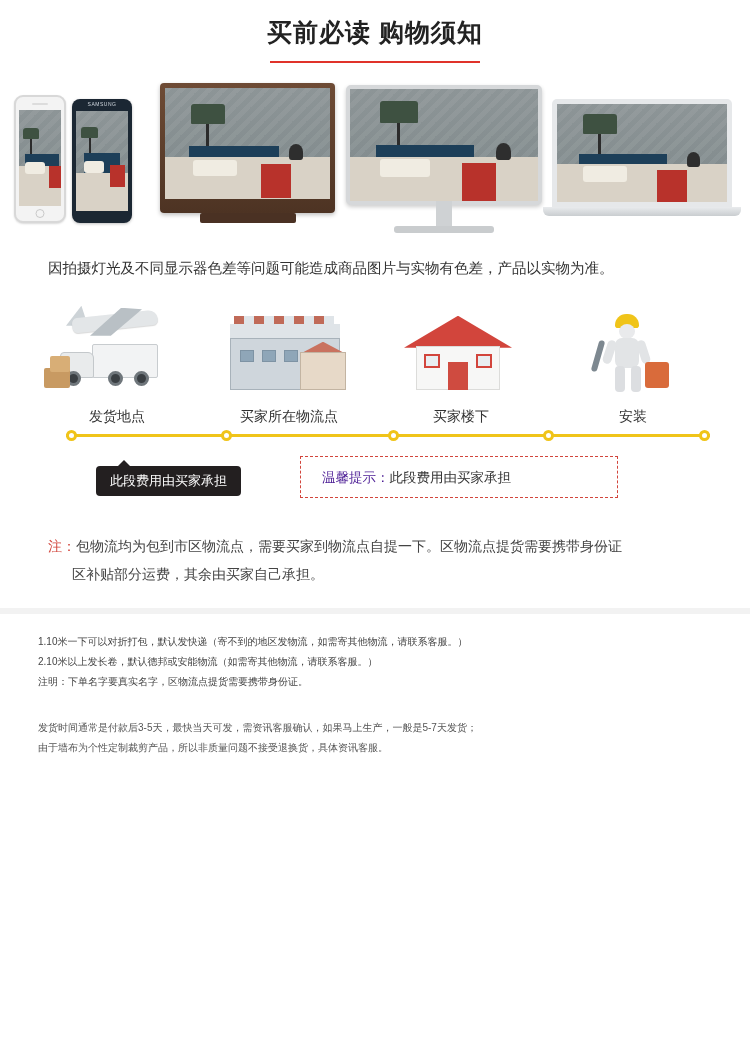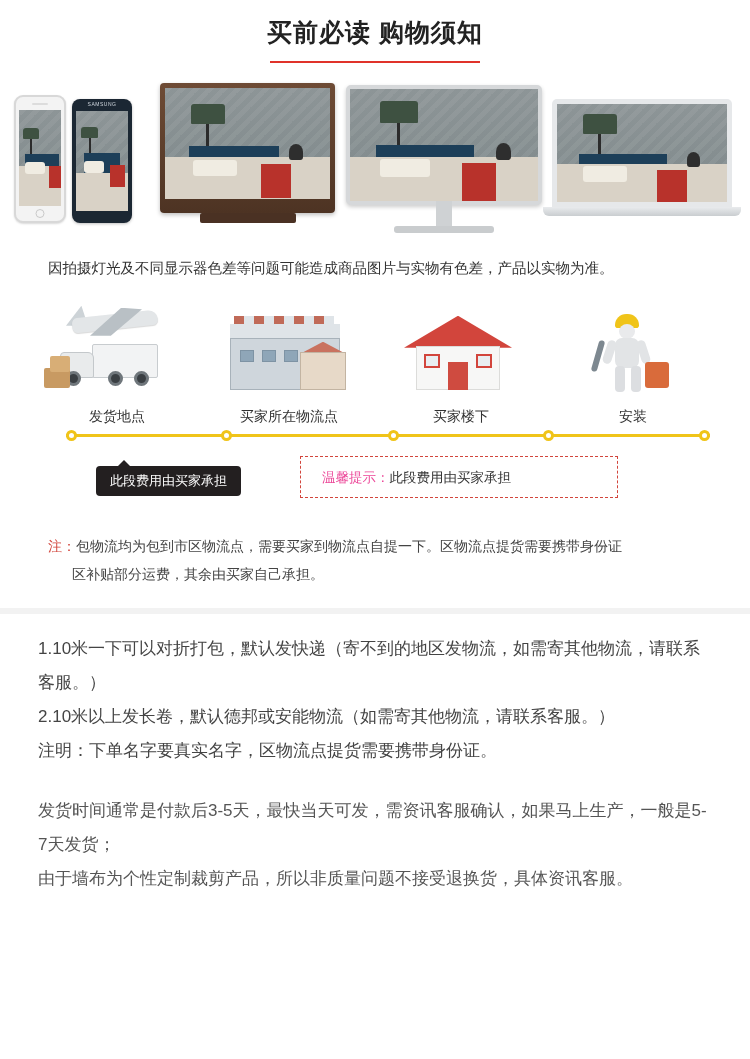--- a/index.html
+++ b/index.html
@@ -404,21 +404,21 @@
     border: 1px dashed #d2453c;
   }
   .dash-label {
     position: absolute;
     left: 316px; top: 163px;
     background: #fff;
     padding: 0 6px;
     font-size: 13.5px;
     white-space: nowrap;
   }
-  .dash-label .em { color: #ec4899; }
+  .dash-label .em { color: #4c1d95; }
 
   
   .remark {
     margin: 16px 48px 0 48px;
     font-size: 14px;
     line-height: 2;
     color: #444;
   }
   .remark .em { color: #d2453c; }
 
@@ -430,21 +430,21 @@
 
   
   .section { margin: 18px 38px 0 38px; }
   .sec-title {
     color: #d2453c;
     font-size: 19px;
     font-weight: bold;
     line-height: 1.6;
   }
   .sec-line {
-    font-size: 17px;
+    font-size: 10px;
     color: #444;
     line-height: 2;
   }
   .sec-line.gray { color: #555; }
   .sec-body { margin-top: 4px; }
   .sec2 { margin-top: 26px; }
 </style>
 </head>
 <body>
 

